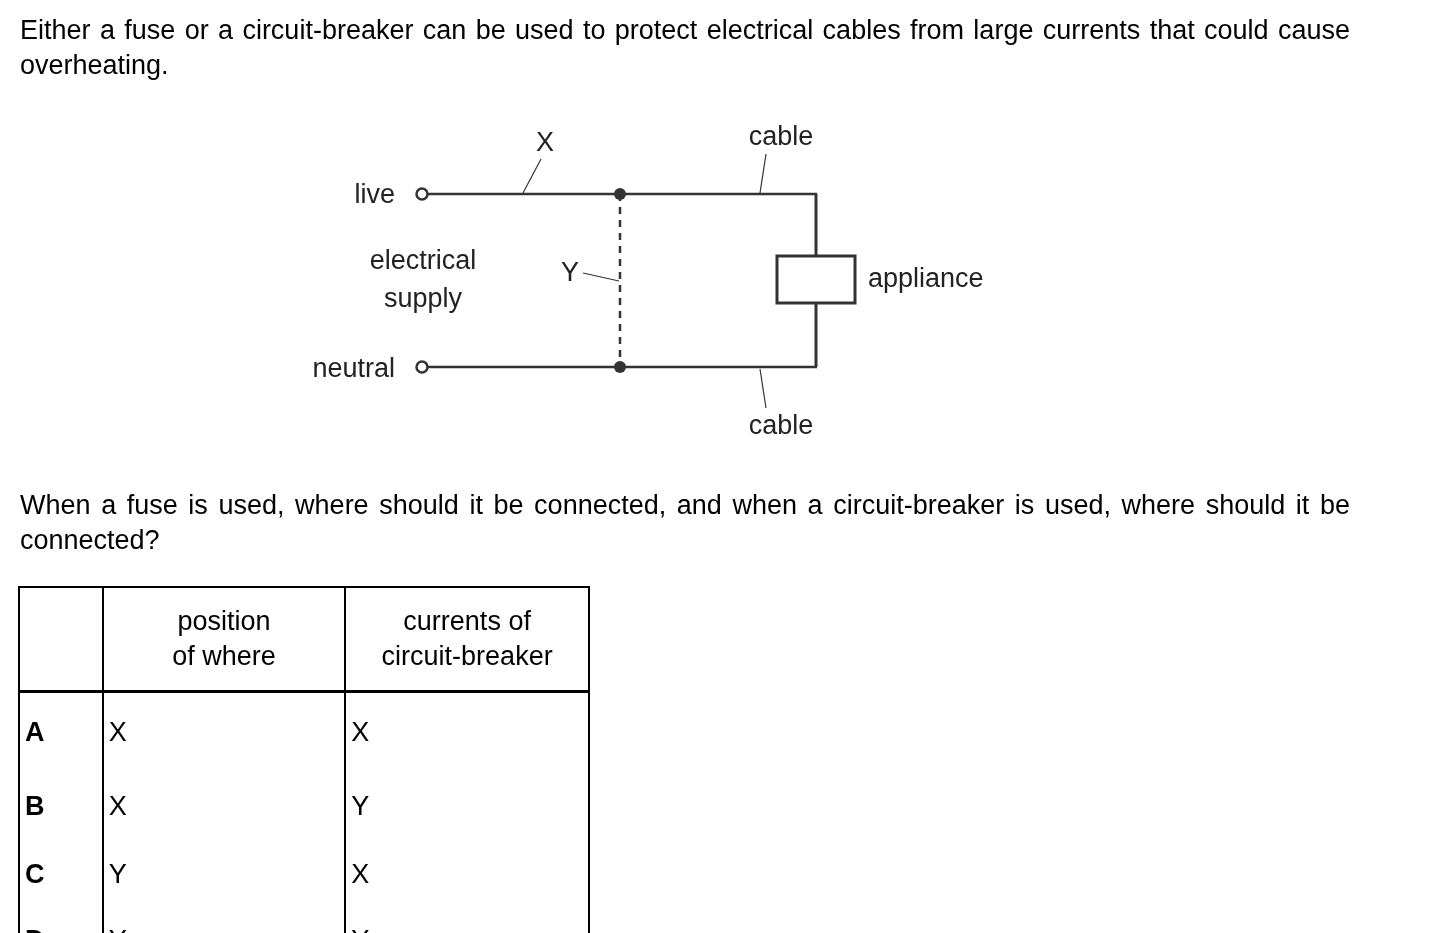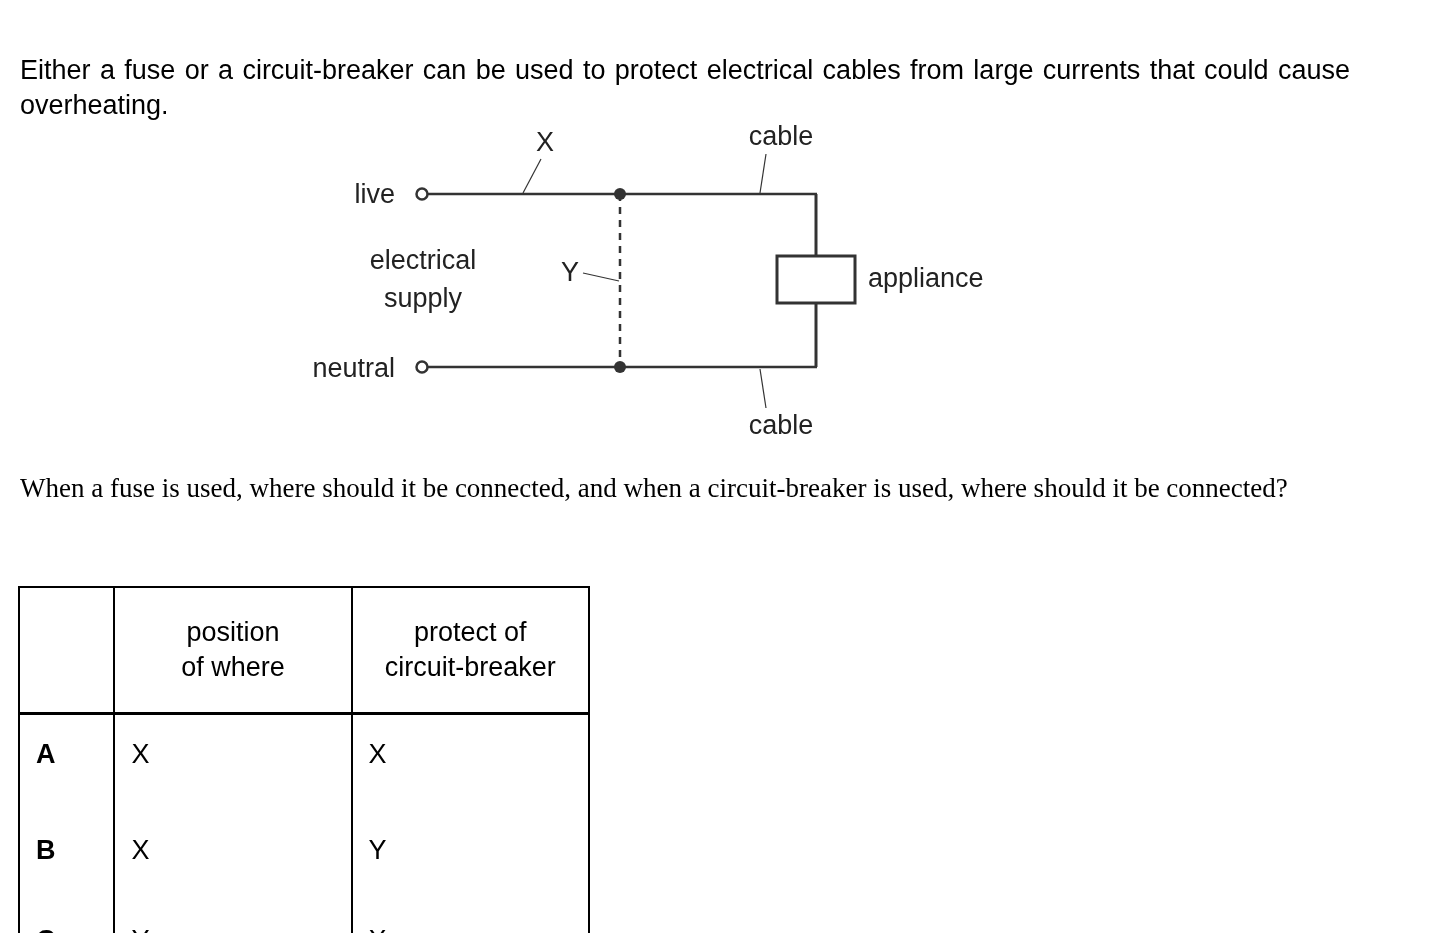--- a/index.html
+++ b/index.html
@@ -18,22 +18,22 @@
     .para {
       position: absolute;
       left: 20px;
       width: 1330px;
       font-size: 27px;
       line-height: 35px;
       margin: 0;
       text-align: justify;
       text-align-last: left;
     }
-    #intro { top: 13px; margin-top: 40px; }
-    #question { top: 471px; font-family: Liberation Serif, serif; }
+    #intro { top: 13px; }
+    #question { top: 488px; }
 
     #diagram {
       position: absolute;
       left: 0;
       top: 0;
       width: 1444px;
       height: 470px;
     }
     #diagram text {
       font-family: "Liberation Sans", sans-serif;
@@ -45,21 +45,21 @@
       position: absolute;
       left: 18px;
       top: 586px;
       width: 572px;
       border-collapse: collapse;
       font-size: 27px;
     }
     #answer-table td, #answer-table th {
       border-left: 2px solid #000;
       border-right: 2px solid #000;
-      padding: 16px;
+      padding: 5px;
       font-weight: normal;
     }
     #answer-table thead th {
       border-top: 2px solid #000;
       border-bottom: 3px solid #000;
       height: 92px;
       line-height: 35px;
       vertical-align: middle;
     }
     #answer-table tbody td {
@@ -123,21 +123,21 @@
 
 <table id="answer-table">
   <thead>
     <tr>
       <th class="col-letter"></th>
       <th class="col-fuse">
         <span class="hdr-line">position</span>
         <span class="hdr-line">of where</span>
       </th>
       <th class="col-cb">
-        <span class="hdr-line">protect of</span>
+        <span class="hdr-line">currents of</span>
         <span class="hdr-line">circuit-breaker</span>
       </th>
     </tr>
   </thead>
   <tbody>
     <tr>
       <td class="col-letter">A</td>
       <td class="col-fuse">X</td>
       <td class="col-cb">X</td>
     </tr>

